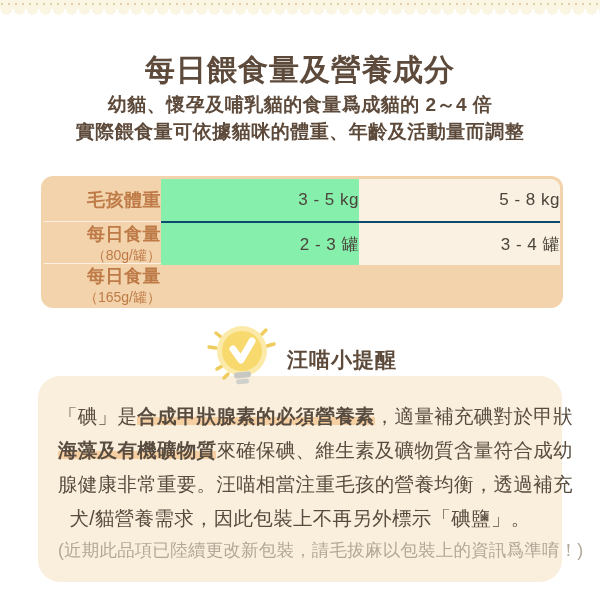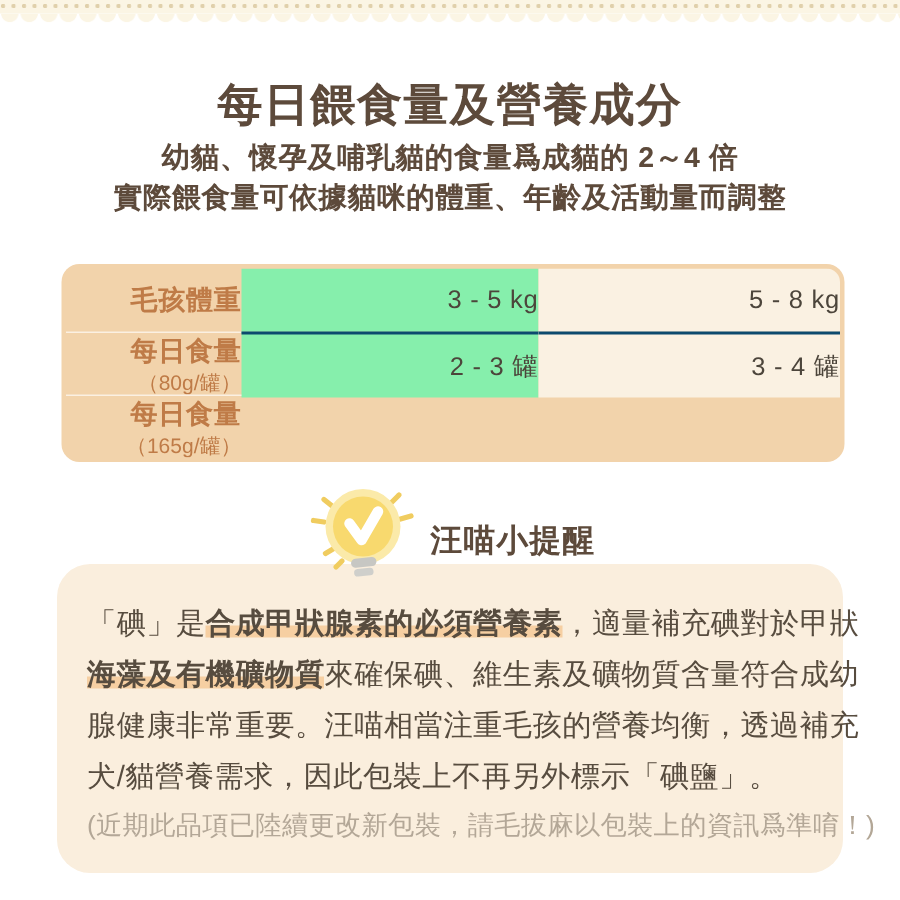--- a/index.html
+++ b/index.html
@@ -60,21 +60,21 @@
   .tip-header {
     position:absolute; top:322px; left:0; width:600px; height:70px;
     display:flex; align-items:center; justify-content:center; gap:8px; z-index:2;
   }
   .tip-heading { font-size:21px; font-weight:bold; color:#5d4a3b; letter-spacing:1px; padding-top:6px; }
 
   
   .tip-box {
     position:absolute; left:38px; top:376px; width:524px; height:206px;
     background:#faeedd; border-radius:22px; box-sizing:border-box;
-    padding:23px 20px 0 20px; z-index:1;
+    padding:23px 20px 0 20px; z-index:1;text-align:center;
   }
   .tip-line {
     height:34px; line-height:34px; font-size:19.5px; color:#574c3f;
     letter-spacing:0.3px; white-space:nowrap;
   }
   .tip-bold {
     font-weight:bold;
     background-image:linear-gradient(#f6cfa2,#f6cfa2);
     background-repeat:no-repeat;
     background-size:100% 8px;

